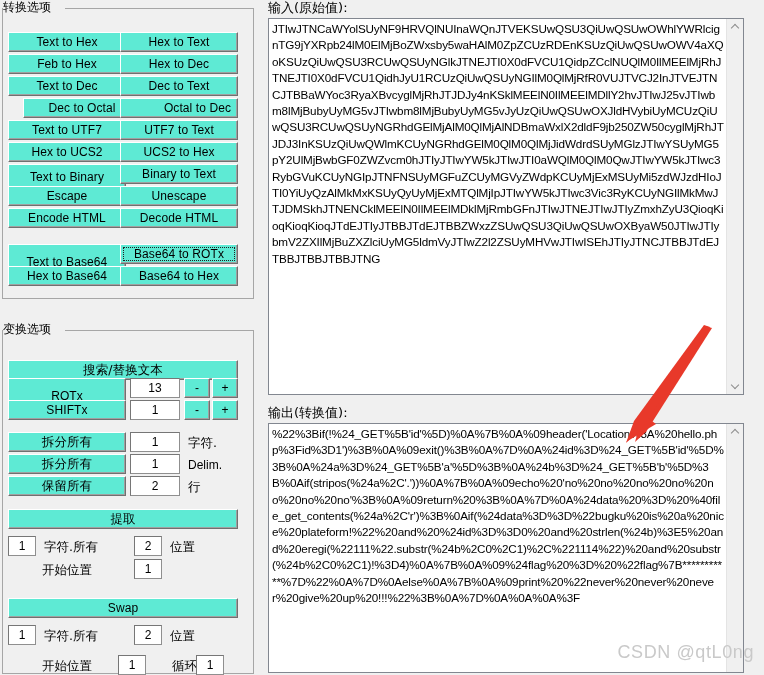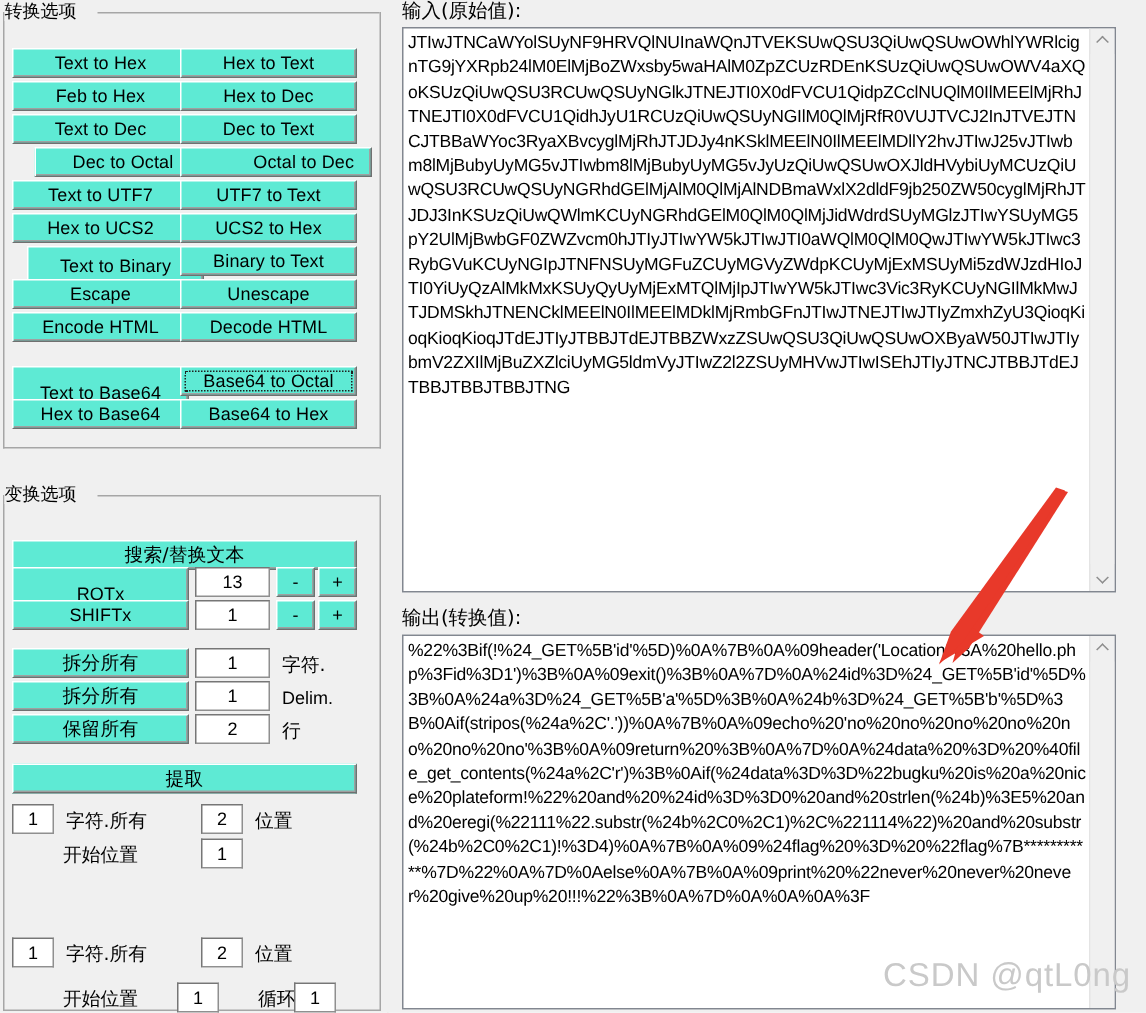--- a/index.html
+++ b/index.html
@@ -218,21 +218,21 @@
     width: 130px;
     height: 135px;
     pointer-events: none;
   }
   
   .watermark {
     position: absolute;
     right: 10px;
     bottom: 12px;
     font-family: "Liberation Sans", "DejaVu Sans", sans-serif;
-    font-size: 22px;
+    font-size: 18px;
     color: #c9c9c9;
     letter-spacing: 0.6px;
     white-space: nowrap;
   }
 </style>
 </head>
 <body>
 
 <div id="app">
 
@@ -244,36 +244,36 @@
     </div>
 
     <div>
       <div class="btn" style="left:8px;  top:32px;  width:118px; height:20px;">Text to Hex</div>
       <div class="btn" style="left:120px;top:32px;  width:118px; height:20px;">Hex to Text</div>
       <div class="btn" style="left:8px;  top:54px;  width:118px; height:20px;">Feb to Hex</div>
       <div class="btn" style="left:120px;top:54px;  width:118px; height:20px;">Hex to Dec</div>
       <div class="btn" style="left:8px;  top:76px;  width:118px; height:20px;">Text to Dec</div>
       <div class="btn" style="left:120px;top:76px;  width:118px; height:20px;">Dec to Text</div>
       <div class="btn" style="left:8px;  top:98px;  width:118px; height:20px;margin-left:15px;">Dec to Octal</div>
-      <div class="btn" style="left:120px;top:98px;  width:128px; height:20px;padding-left:37px;">Octal to Dec</div>
+      <div class="btn" style="left:120px;top:98px;  width:118px; height:20px;padding-left:37px;">Octal to Dec</div>
       <div class="btn" style="left:8px;  top:120px; width:118px; height:20px;">Text to UTF7</div>
       <div class="btn" style="left:120px;top:120px; width:118px; height:20px;">UTF7 to Text</div>
       <div class="btn" style="left:8px;  top:142px; width:118px; height:20px;">Hex to UCS2</div>
       <div class="btn" style="left:120px;top:142px; width:118px; height:20px;">UCS2 to Hex</div>
-      <div class="btn" style="left:8px;  top:164px; width:118px; height:25px;margin-left:10px;">Text to Binary</div>
+      <div class="btn" style="left:8px;  top:164px; width:118px; height:25px;">Text to Binary</div>
       <div class="btn" style="left:120px;top:164px; width:118px; height:20px;">Binary to Text</div>
       <div class="btn" style="left:8px;  top:186px; width:118px; height:20px;">Escape</div>
       <div class="btn" style="left:120px;top:186px; width:118px; height:20px;">Unescape</div>
       <div class="btn" style="left:8px;  top:208px; width:118px; height:20px;">Encode HTML</div>
       <div class="btn" style="left:120px;top:208px; width:118px; height:20px;">Decode HTML</div>
     </div>
 
     <div>
       <div class="btn" style="left:8px;  top:244px; width:118px; height:36px;">Text to Base64</div>
-      <div class="btn focused" style="left:120px;top:244px; width:118px; height:20px;">Base64 to Octal</div>
+      <div class="btn focused" style="left:120px;top:244px; width:118px; height:20px;">Base64 to ROTx</div>
       <div class="btn" style="left:8px;  top:266px; width:118px; height:20px;">Hex to Base64</div>
       <div class="btn" style="left:120px;top:266px; width:118px; height:20px;">Base64 to Hex</div>
     </div>
 
     <div class="groupbox" style="left:2px; top:330px; width:250px; height:343px;">
       <div class="gb-topline-r" style="left:62px; right:0;"></div>
       <div class="gb-title cjk" style="left:0px;">变换选项</div>
     </div>
 
     <div class="btn cjk" style="left:8px; top:360px; width:230px; height:20px;">搜索/替换文本</div>
@@ -301,20 +301,21 @@
     <div class="lbl cjk" style="left:188px; top:480px;">行</div>
 
     <div class="btn cjk" style="left:8px; top:509px; width:230px; height:20px;">提取</div>
     <div class="field" style="left:8px;  top:536px; width:28px; height:20px;">1</div>
     <div class="lbl cjk" style="left:44px; top:540px;">字符.所有</div>
     <div class="field" style="left:134px;top:536px; width:28px; height:20px;">2</div>
     <div class="lbl cjk" style="left:170px;top:540px;">位置</div>
     <div class="lbl cjk" style="left:42px; top:563px;">开始位置</div>
     <div class="field" style="left:134px;top:559px; width:28px; height:20px;">1</div>
 
+    <div class="btn" style="left:8px; top:598px; width:230px; height:20px;">Swap</div>
     <div class="field" style="left:8px;  top:625px; width:28px; height:20px;">1</div>
     <div class="lbl cjk" style="left:44px; top:629px;">字符.所有</div>
     <div class="field" style="left:134px;top:625px; width:28px; height:20px;">2</div>
     <div class="lbl cjk" style="left:170px;top:629px;">位置</div>
     <div class="lbl cjk" style="left:42px; top:659px;">开始位置</div>
     <div class="field" style="left:118px;top:655px; width:28px; height:20px;">1</div>
     <div class="lbl cjk" style="left:152px;top:659px;margin-left:20px;">循环</div>
     <div class="field" style="left:196px;top:655px; width:28px; height:20px;">1</div>
   </div>
 

